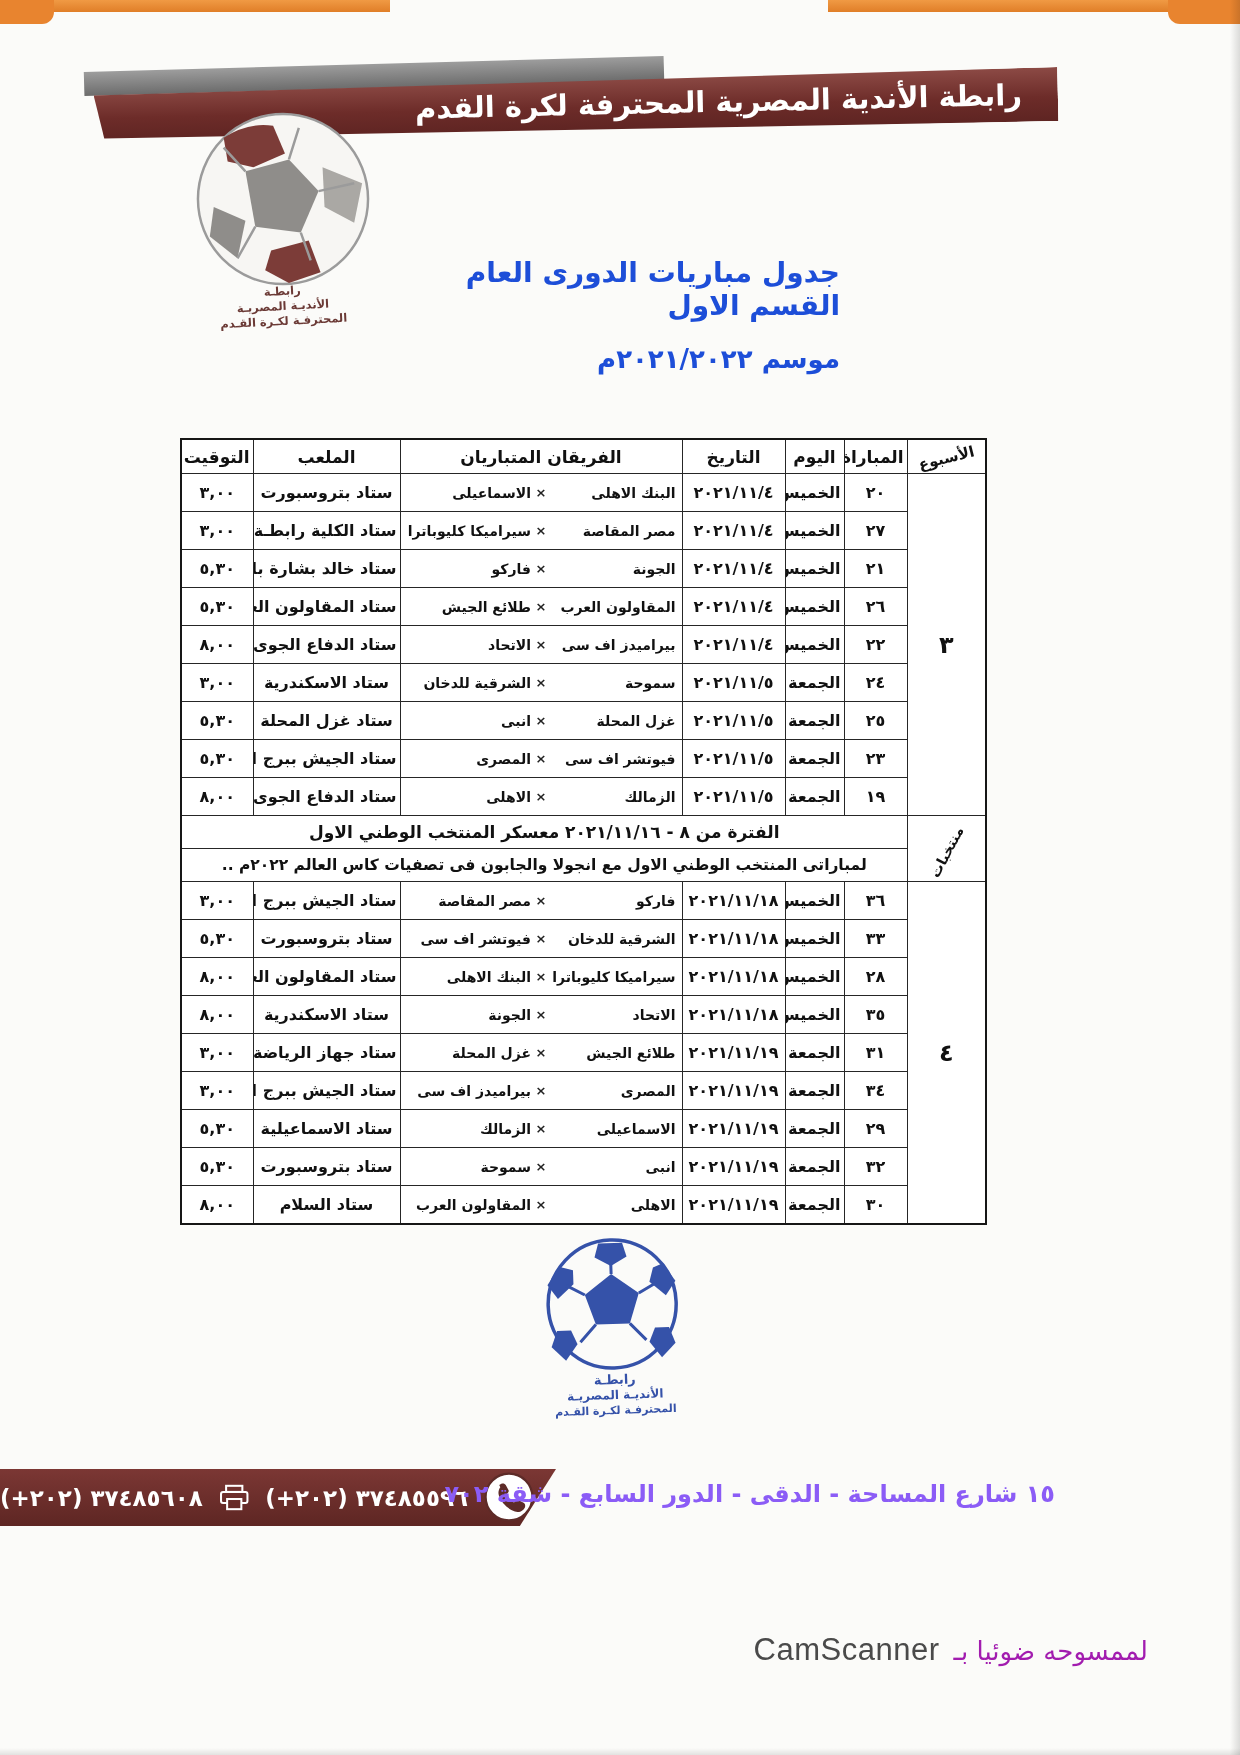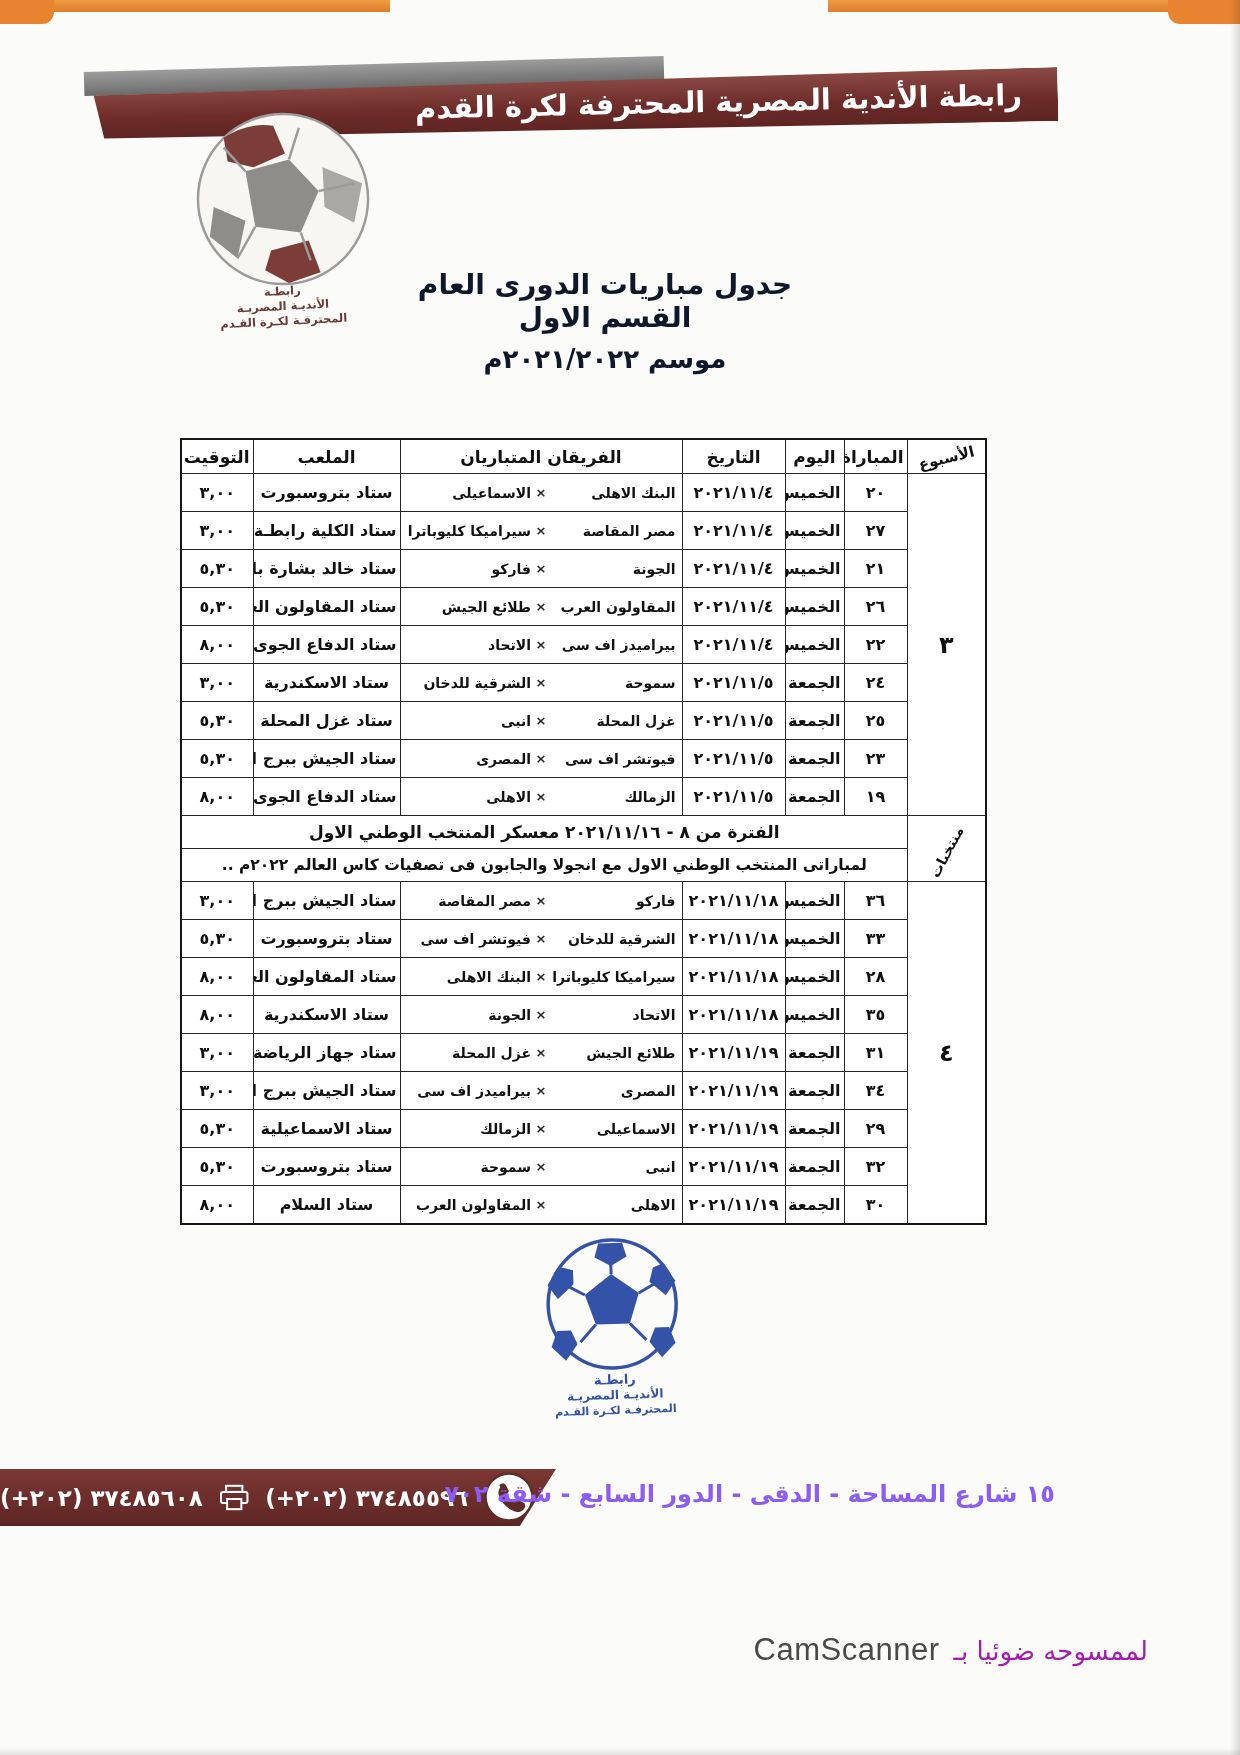--- a/index.html
+++ b/index.html
@@ -30,23 +30,23 @@
     clip-path:polygon(0 12%,100% 0,100% 100%,1% 92%);}
   .ribbon-maroon .banner-text{color:#fff;font-size:29px;font-weight:700;white-space:nowrap;}
 
   
   .logo{position:absolute;left:188px;top:110px;width:190px;text-align:center;}
   .logo-caption{margin-top:-8px;transform:rotate(-3deg);direction:rtl;
     color:#6b3a36;font-weight:700;font-size:11.5px;line-height:1.3;}
   .logo-caption span{display:block;}
 
   
-  .doc-title{position:absolute;left:370px;top:268px;width:470px;text-align:center;direction:rtl;color:#0f172a;}
+  .doc-title{position:absolute;left:370px;top:256px;width:470px;text-align:right;direction:rtl;color:#1d4ed8;}
   .doc-title .t1{font-size:28px;font-weight:800;}
-  .doc-title .t2{font-size:26px;font-weight:800;margin-top:10px;}
+  .doc-title .t2{font-size:26px;font-weight:800;margin-top:22px;}
 
   
   table.sched{position:absolute;left:180px;top:438px;width:806px;
     border-collapse:collapse;direction:rtl;table-layout:fixed;background:#fff;
     border:2.5px solid #161616;}
   .sched th,.sched td{border:1.5px solid #262626;text-align:center;vertical-align:middle;
     font-weight:700;color:#111;padding:0 3px;overflow:hidden;}
   .sched thead th{height:33px;font-size:17px;}
   .sched thead th.th-week span{display:inline-block;transform:rotate(-14deg);font-size:15px;}
   .sched tbody td{height:37px;font-size:16px;white-space:nowrap;}

